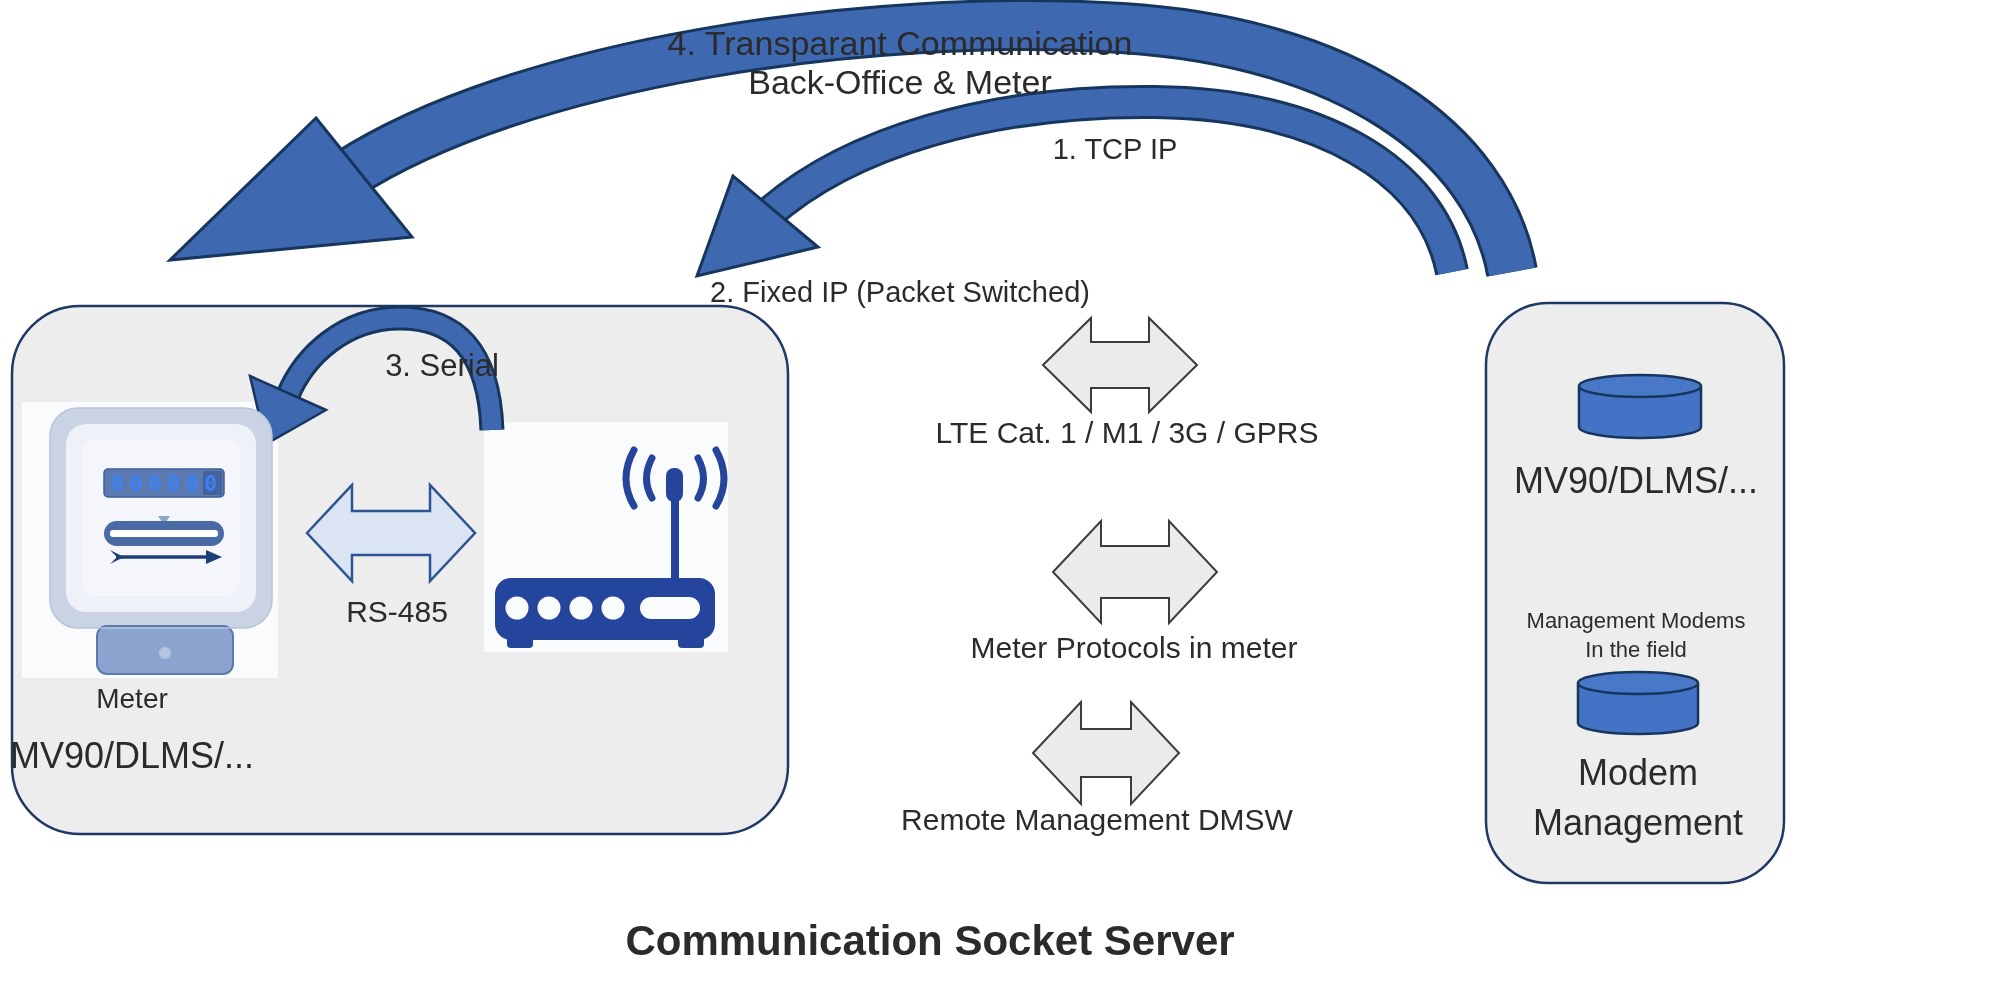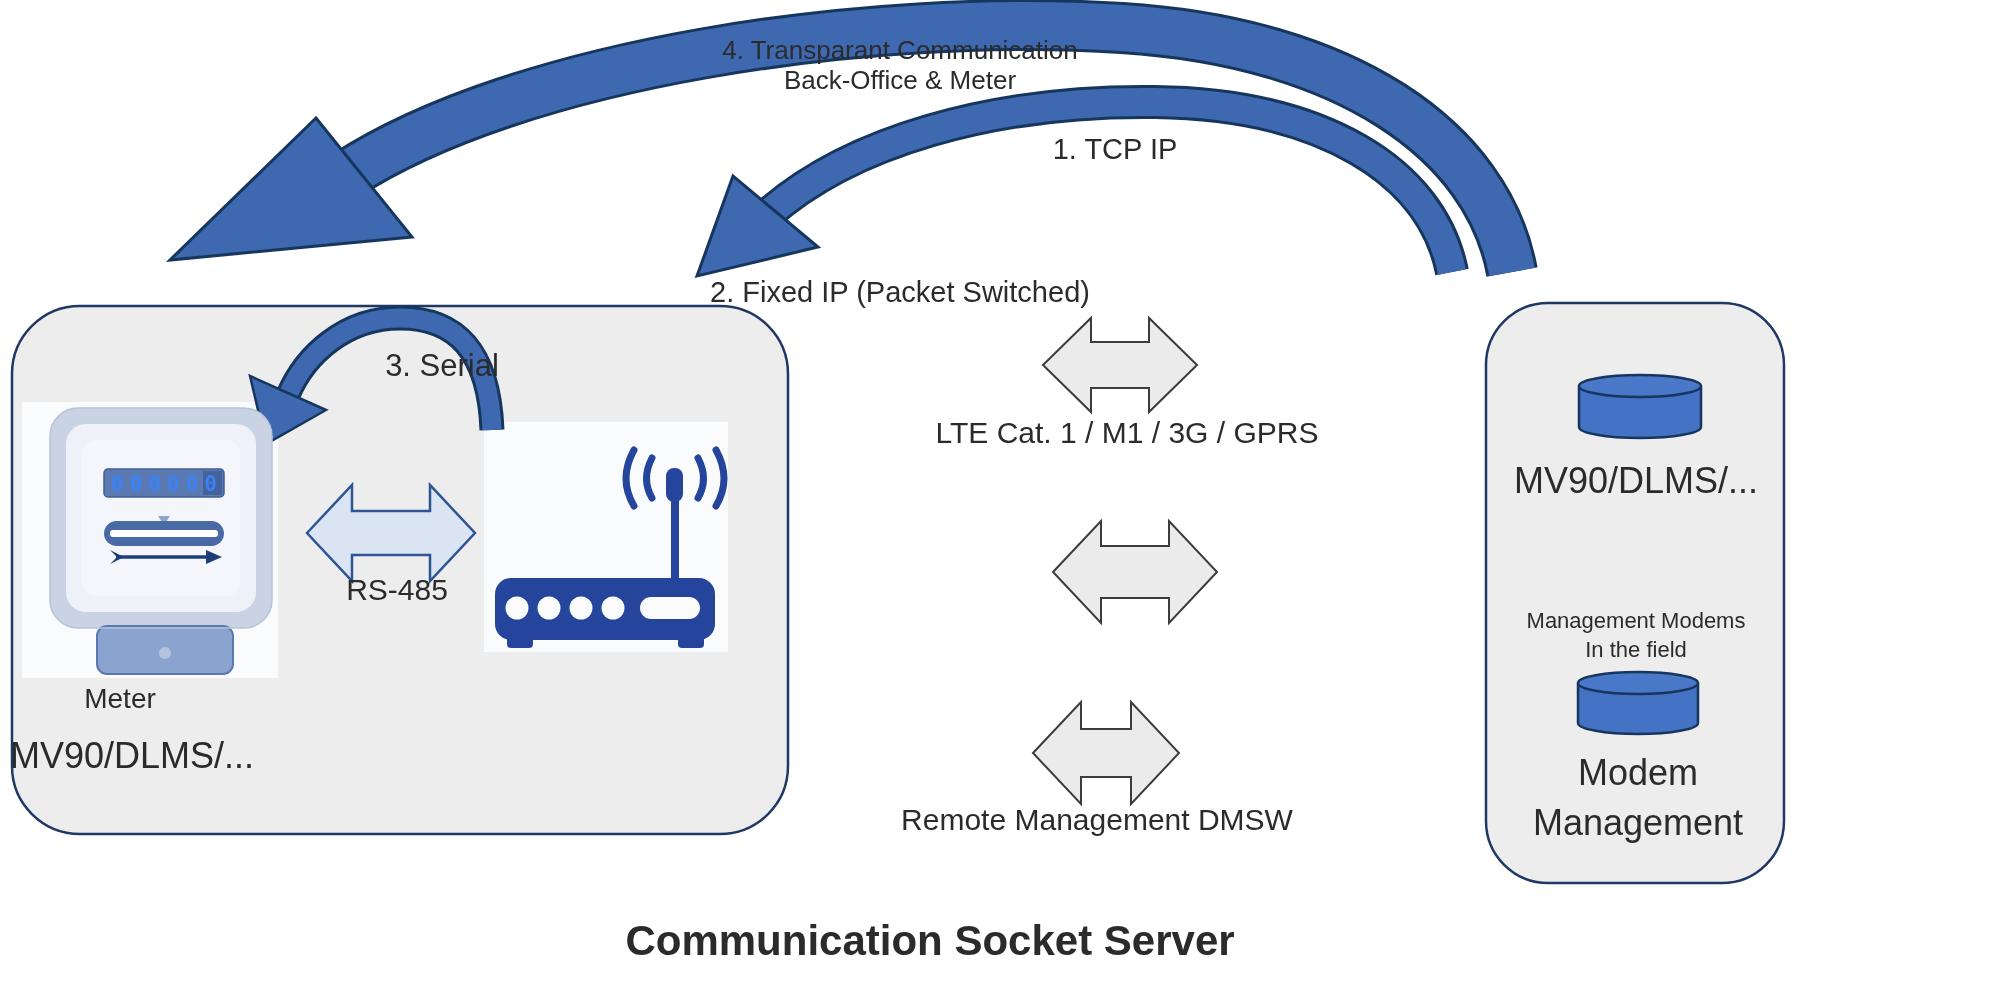--- a/index.html
+++ b/index.html
@@ -96,42 +96,43 @@
     <g>
       <path d="M1579,386 L1579,427 A61,11 0 0 0 1701,427 L1701,386" fill="#4472c4" stroke="#17365d" stroke-width="2.5"></path>
       <ellipse cx="1640" cy="386" rx="61" ry="11" fill="#4a78c8" stroke="#17365d" stroke-width="2.5"></ellipse>
     </g>
     <g>
       <path d="M1578,683 L1578,723 A60,11 0 0 0 1698,723 L1698,683" fill="#4472c4" stroke="#17365d" stroke-width="2.5"></path>
       <ellipse cx="1638" cy="683" rx="60" ry="11" fill="#4a78c8" stroke="#17365d" stroke-width="2.5"></ellipse>
     </g>
   </svg>
 
-  <div class="lbl" style="left:900px; top:36px; font-size:26px;">
+  <div class="lbl" style="left:900px; top:24px; font-size:34px;">
     <span class="line">4. Transparant Communication</span>
     <span class="line">Back-Office &amp; Meter</span>
   </div>
 
   <div class="lbl" style="left:1115px; top:133px; font-size:29px;">1. TCP IP</div>
 
   <div class="lbl" style="left:900px; top:276px; font-size:29px;">2. Fixed IP (Packet Switched)</div>
 
   <div class="lbl" style="left:394px; top:348px; font-size:31px;margin-left:48px;">3. Serial</div>
 
   <div class="counter-text" style="left:164px; top:472px; font-size:21px;">000000</div>
 
-  <div class="lbl" style="left:397px; top:573px; font-size:30px;">RS-485</div>
+  <div class="lbl" style="left:397px; top:595px; font-size:30px;">RS-485</div>
 
 
-  <div class="lbl" style="left:120px; top:683px; font-size:28px;">Meter</div>
+  <div class="lbl" style="left:132px; top:683px; font-size:28px;">Meter</div>
 
   <div class="lbl" style="left:132px; top:735px; font-size:36px;">MV90/DLMS/...</div>
 
   <div class="lbl" style="left:1127px; top:416px; font-size:30px;">LTE Cat. 1 / M1 / 3G / GPRS</div>
 
+  <div class="lbl" style="left:1134px; top:631px; font-size:30px;">Meter Protocols in meter</div>
 
   <div class="lbl" style="left:1097px; top:803px; font-size:30px;">Remote Management DMSW</div>
 
   <div class="lbl" style="left:930px; top:917px; font-size:42px; font-weight:600;">Communication Socket Server</div>
 
   <div class="lbl" style="left:1636px; top:456px; font-size:36px; line-height:1.38;">
     <span class="line">MV90/DLMS/...</span>
   </div>
 
   <div class="lbl" style="left:1636px; top:606px; font-size:22px; line-height:1.32;">

